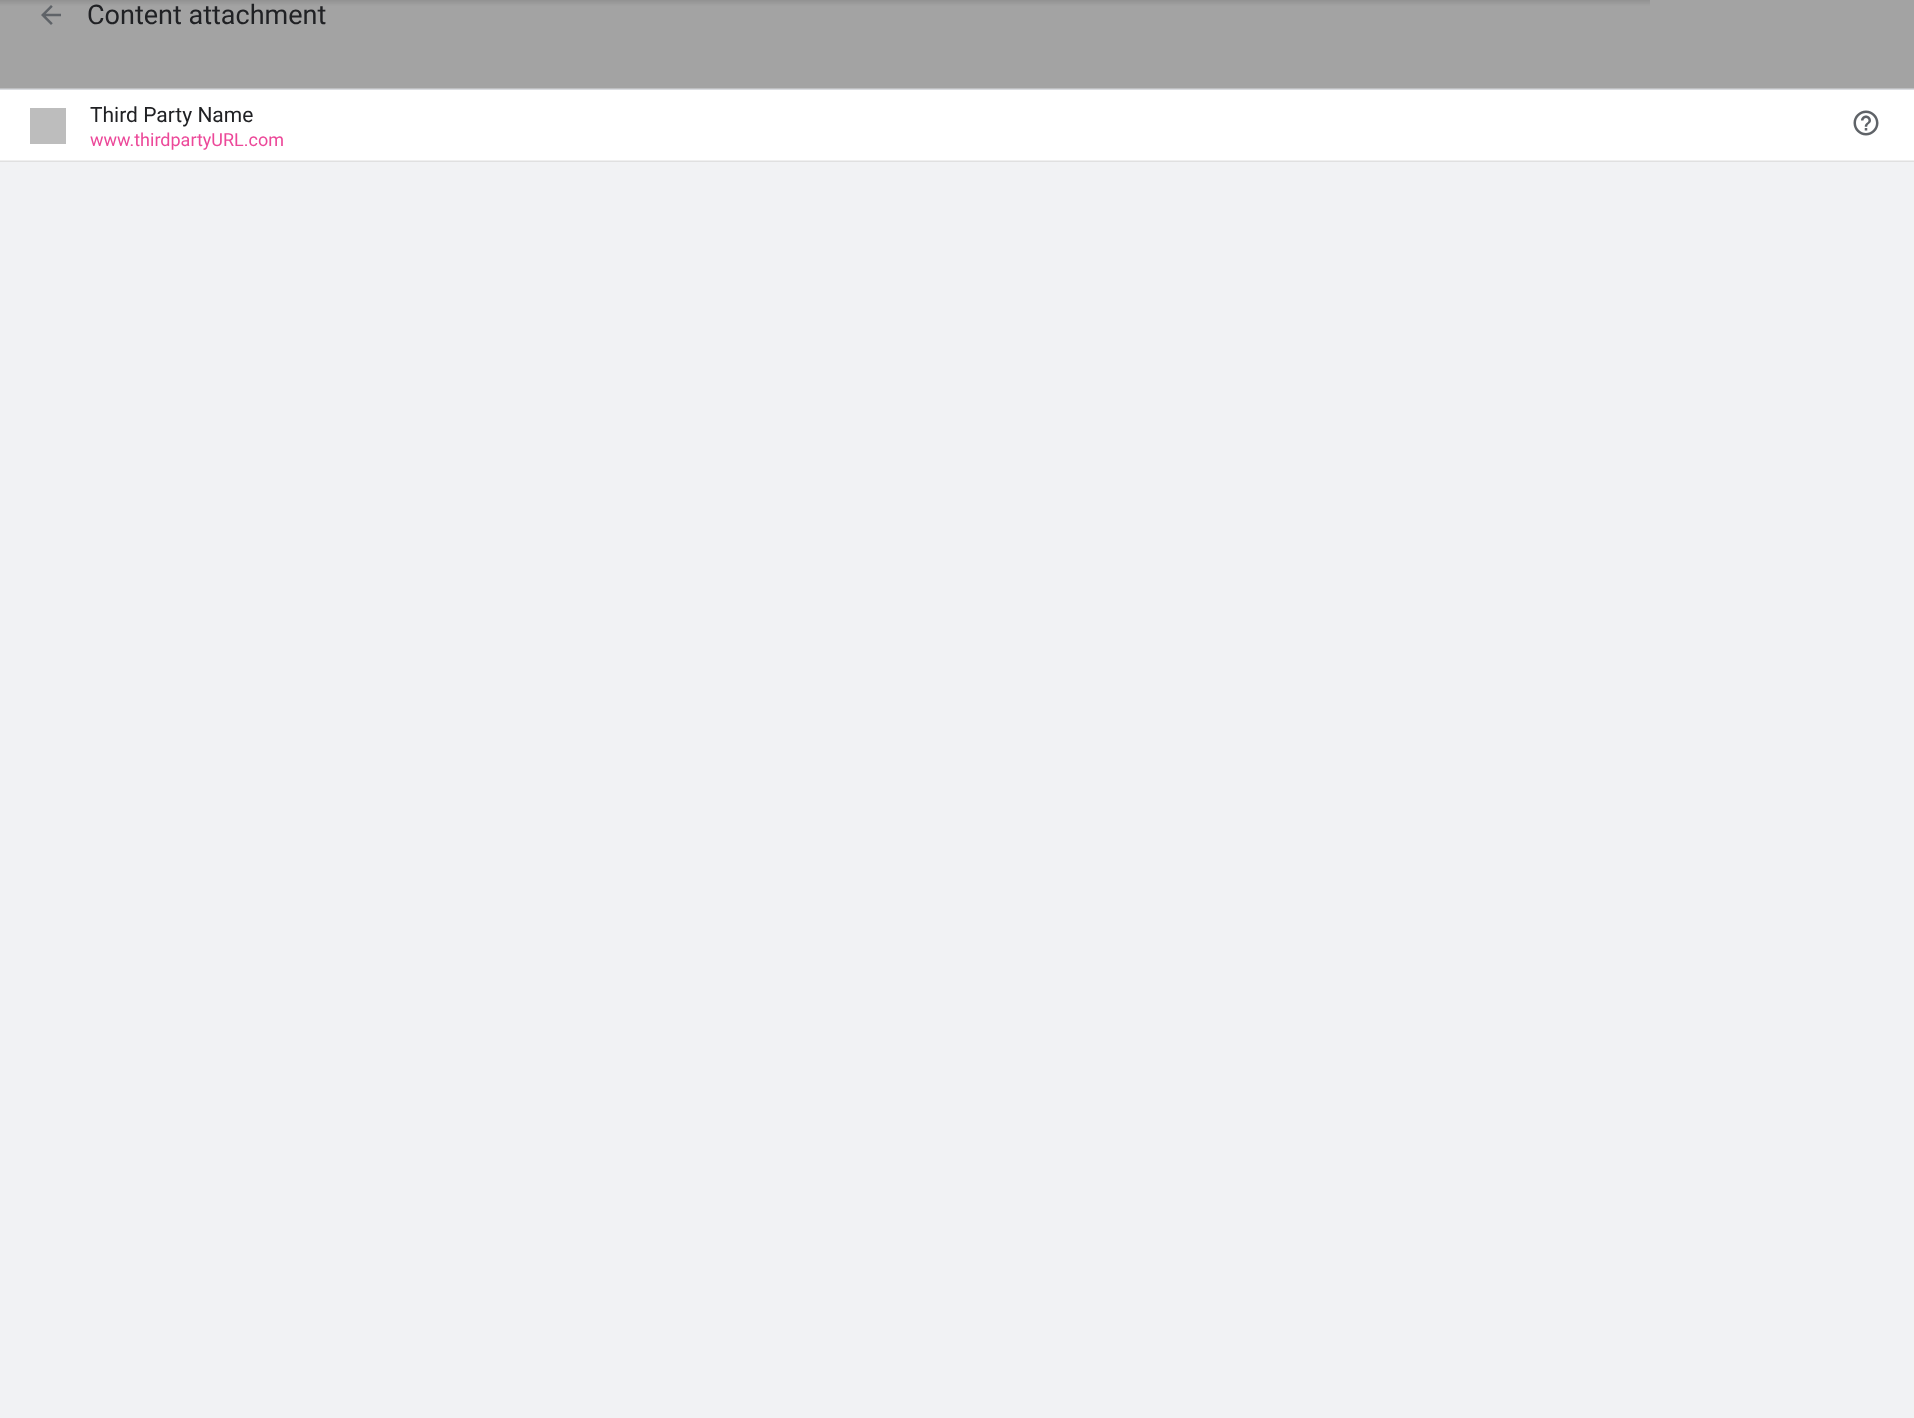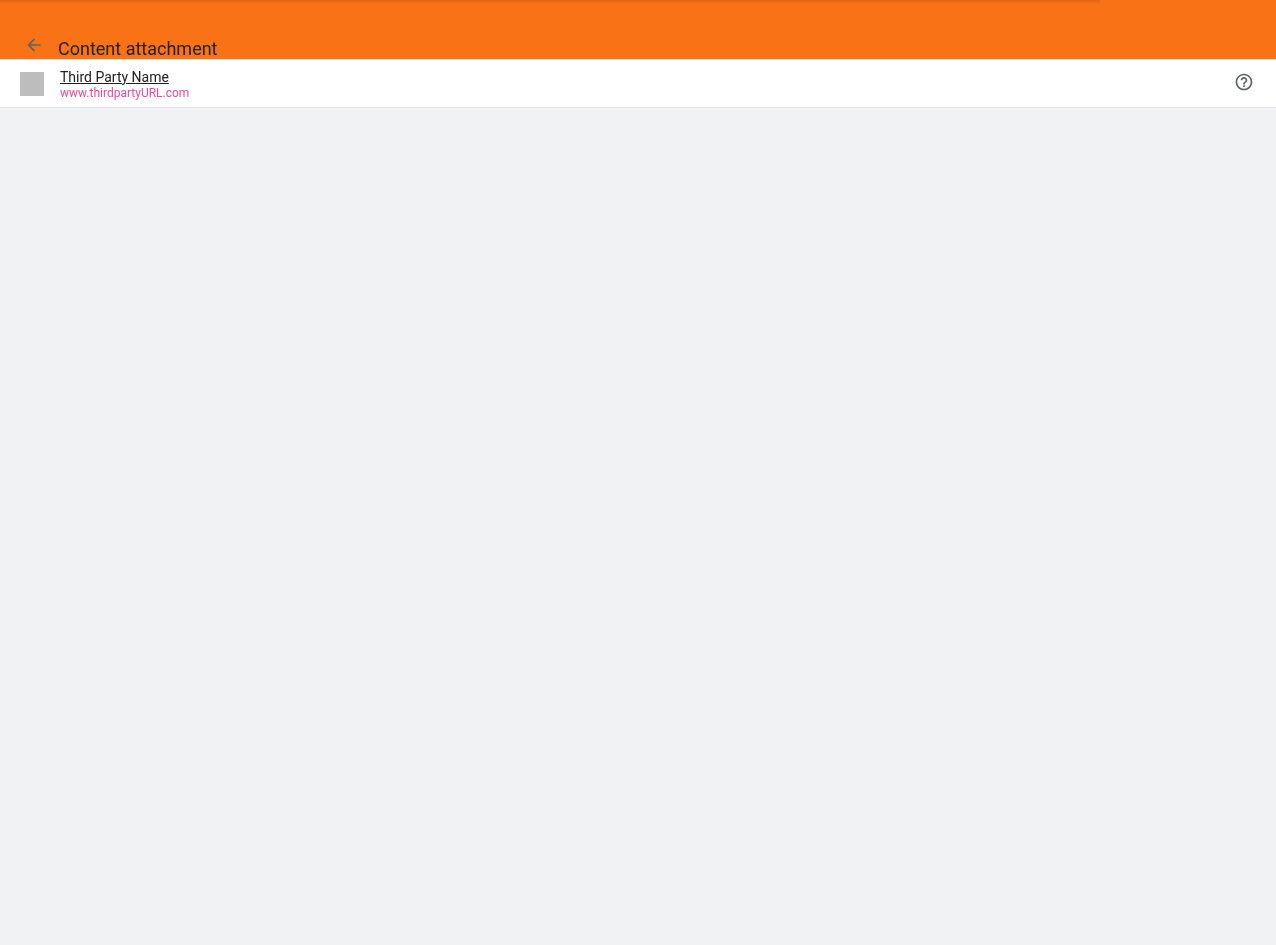--- a/index.html
+++ b/index.html
@@ -17,24 +17,24 @@
       top: 0;
       left: 0;
       right: 176px;  
       height: 4px;
       background: linear-gradient(180deg, rgba(0,0,0,.10), rgba(0,0,0,0));
       pointer-events: none;
       z-index: 10;
     }
 
     .titlebar {
-      background: #f97316;
+      background: #a3a3a3;
       border-bottom: 1px solid #dadce0;
       display: flex;
-      align-items: flex-end;
+      align-items: flex-start;
       padding: 0 22px;
       height: 60px;
       position: relative;
       z-index: 5;
     }
     .titlebar .back-btn {
       width: 24px;
       height: 24px;
       display: flex;
       align-items: center;
@@ -70,21 +70,20 @@
     .subheader .tp-info {
       margin-left: 16px;
       display: flex;
       flex-direction: column;
       justify-content: center;
     }
     .subheader .tp-name {
       font-size: 14px;
       color: #202124;
       line-height: 18px;
-      text-decoration: underline;
     }
     .subheader .tp-url {
       font-size: 12px;
       color: #ec4899;
       line-height: 14px;
     }
     .subheader .spacer { flex: 1; }
     .subheader .help-btn {
       width: 24px;
       height: 24px;

